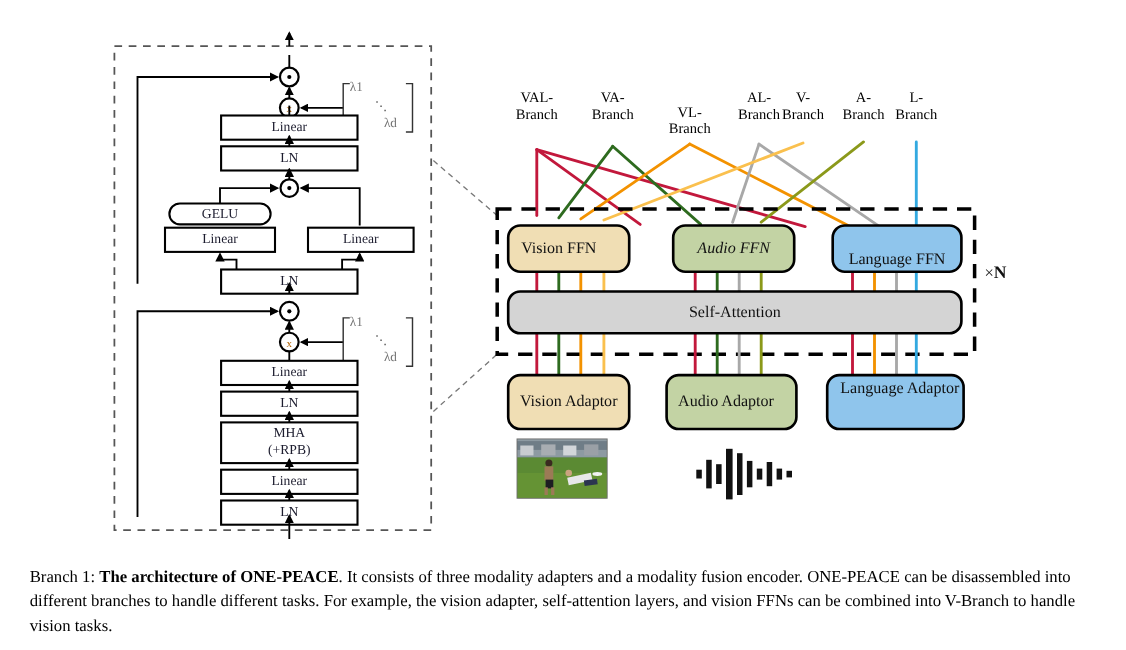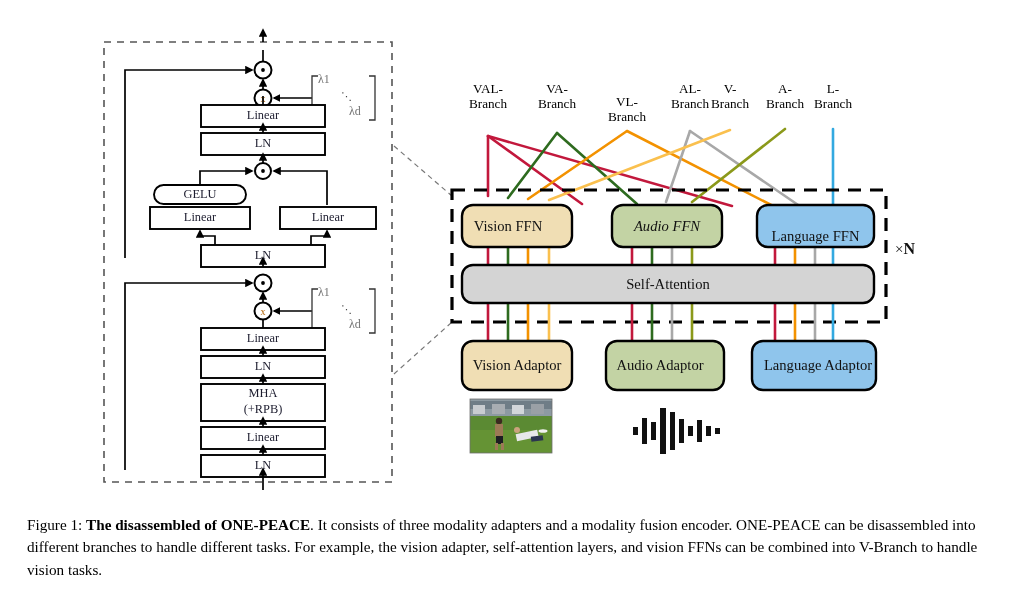--- a/index.html
+++ b/index.html
@@ -286,21 +286,21 @@
   <div class="lbl box-lbl" style="left:757px; top:228px; width:117px;">Language FFN</div>
 
   <div class="lbl box-lbl" style="left:462px; top:276px; width:412px;">Self-Attention</div>
 
   <div class="lbl times-n" style="left:895px; top:240px;">
     <span>×</span><b>N</b>
   </div>
 
   <div class="lbl box-lbl" style="left:462px; top:357px; width:110px;">Vision Adaptor</div>
   <div class="lbl box-lbl" style="left:606px; top:357px; width:108px;">Audio Adaptor</div>
-  <div class="lbl box-lbl" style="left:752px; top:357px; width:132px;">Language Adaptor</div>
+  <div class="lbl box-lbl" style="left:752px; top:345px; width:132px;">Language Adaptor</div>
 
 
   <div class="lbl unit-lbl" style="left:201px; top:108px; width:124px;">Linear</div>
   <div class="lbl unit-lbl" style="left:201px; top:136px; width:124px;">LN</div>
   <div class="lbl unit-lbl" style="left:154px; top:187px; width:92px;">GELU</div>
   <div class="lbl unit-lbl" style="left:150px; top:210px; width:100px;">Linear</div>
   <div class="lbl unit-lbl" style="left:280px; top:210px; width:96px;">Linear</div>
   <div class="lbl unit-lbl" style="left:201px; top:248px; width:124px;">LN</div>
   <div class="lbl" style="left:318px; top:72px; font-size:12px;">λ1</div>
   <div class="lbl" style="left:341px; top:90px; font-size:11px; color:#444;">⋱</div>
@@ -310,16 +310,16 @@
   <div class="lbl unit-lbl" style="left:201px; top:359px; width:124px;">LN</div>
   <div class="lbl unit-lbl" style="left:201px; top:386px; width:124px;">MHA</div>
   <div class="lbl unit-lbl" style="left:201px; top:402px; width:124px;">(+RPB)</div>
   <div class="lbl unit-lbl" style="left:201px; top:430px; width:124px;">Linear</div>
   <div class="lbl unit-lbl" style="left:201px; top:458px; width:124px;">LN</div>
   <div class="lbl" style="left:318px; top:285px; font-size:12px;">λ1</div>
   <div class="lbl" style="left:341px; top:303px; font-size:11px; color:#444;">⋱</div>
   <div class="lbl" style="left:349px; top:317px; font-size:12px;">λd</div>
 
   <div id="caption">
-    <span>Figure 1: </span><b>The disassembled of ONE-PEACE</b><span>. It consists of three modality adapters and a modality fusion encoder. ONE-PEACE can be disassembled into different branches to handle different tasks. For example, the vision adapter, self-attention layers, and vision FFNs can be combined into V-Branch to handle vision tasks.</span>
+    <span>Branch 1: </span><b>The architecture of ONE-PEACE</b><span>. It consists of three modality adapters and a modality fusion encoder. ONE-PEACE can be disassembled into different branches to handle different tasks. For example, the vision adapter, self-attention layers, and vision FFNs can be combined into V-Branch to handle vision tasks.</span>
   </div>
 
 </div>
 
 </body></html>

